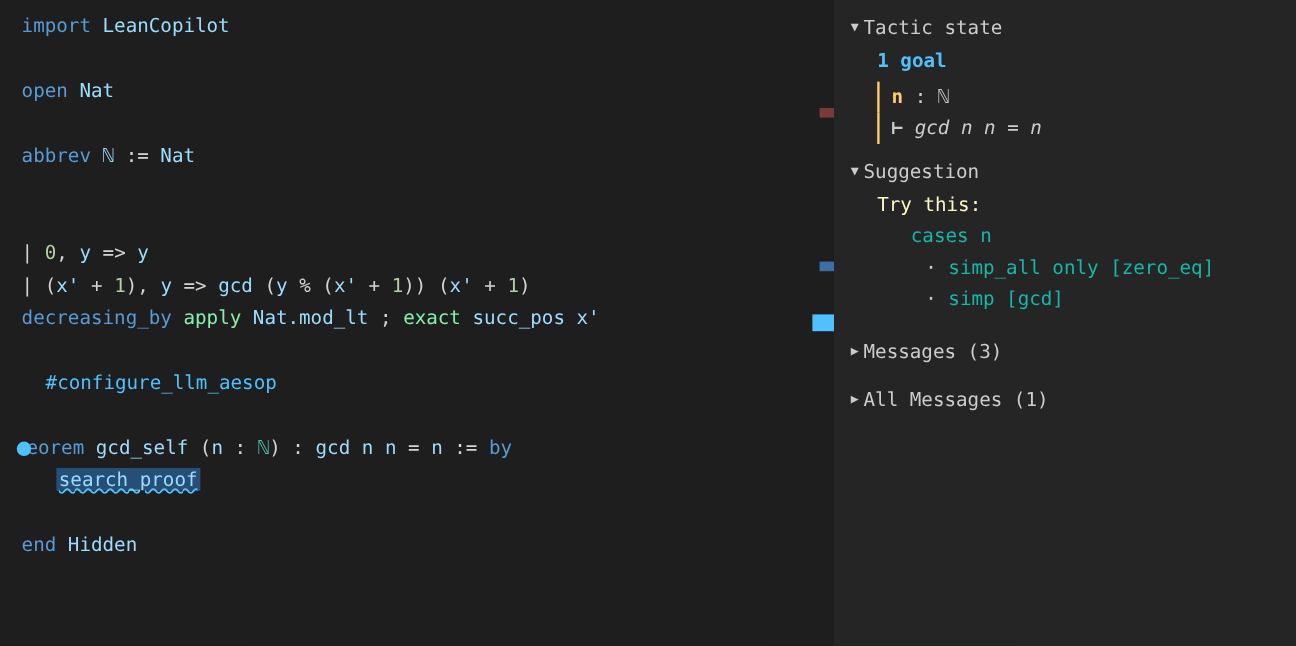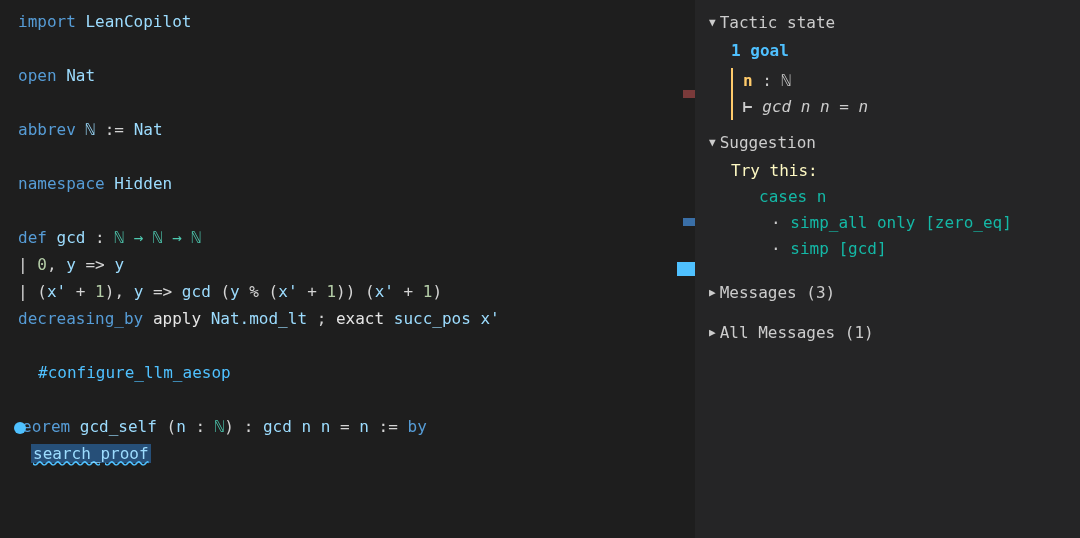--- a/index.html
+++ b/index.html
@@ -38,29 +38,30 @@
   }
   .minimap .mark {
     width: 12px; height: 8px;
     margin-left: auto;
   }
   .kw-import, .kw-open, .kw-abbrev, .kw-namespace, .kw-def, .kw-theorem, .kw-end, .kw-by, .kw-decreasing_by { color: #569cd6; }
   .ident-LeanCopilot, .ident-Nat, .ident-N, .ident-Hidden, .ident-gcd, .ident-gcd_self, .ident-n, .ident-x, .ident-y { color: #9cdcfe; }
   .typecol { color: #4ec9b0; }
   .op { color: #d4d4d4; }
   .num { color: #b5cea8; }
-  .tactic { color: #e5e5e5; }
+  .tactic { color: #86efac; }
   .configblue { color: #4fc1ff; margin-left: 20px; }
   .squiggle {
     color: #9cdcfe;
     text-decoration-line: underline;
     text-decoration-style: wavy;
     text-decoration-color: #4fc1ff;
     background: #264f78;
     padding: 0 2px;
+    margin-left: 16px;
   }
   .cursor-dot {
     display:inline-block;
     width:12px;height:12px;border-radius:50%;
     background:#4fc1ff;
     vertical-align:middle;
     margin-right:-8px;
     position:relative; left:-4px;
   }
   .codeline { white-space: pre; }
@@ -95,32 +96,31 @@
 </head>
 <body>
 
 <div class="editor">
   <div class="codeline"><span class="kw-import">import</span> <span class="ident-LeanCopilot">LeanCopilot</span></div>
   <div class="codeline">&nbsp;</div>
   <div class="codeline"><span class="kw-open">open</span> <span class="ident-Nat">Nat</span></div>
   <div class="codeline">&nbsp;</div>
   <div class="codeline"><span class="kw-abbrev">abbrev</span> <span class="ident-N">ℕ</span> <span class="op">:=</span> <span class="ident-Nat">Nat</span></div>
   <div class="codeline">&nbsp;</div>
-  <div class="codeline"><span class="kw-namespace">namespace</span> <span class="ident-Hidden">Hidden</span></div>
   <div class="codeline">&nbsp;</div>
-  <div class="codeline"><span class="kw-def">def</span> <span class="ident-gcd">gcd</span> <span class="op">:</span> <span class="typecol">ℕ → ℕ → ℕ</span></div>
   <div class="codeline"><span class="op">|</span> <span class="num">0</span><span class="op">,</span> <span class="ident-y">y</span> <span class="op">=&gt;</span> <span class="ident-y">y</span></div>
   <div class="codeline"><span class="op">|</span> <span class="op">(</span><span class="ident-x">x'</span> <span class="op">+</span> <span class="num">1</span><span class="op">)</span><span class="op">,</span> <span class="ident-y">y</span> <span class="op">=&gt;</span> <span class="ident-gcd">gcd</span> <span class="op">(</span><span class="ident-y">y</span> <span class="op">%</span> <span class="op">(</span><span class="ident-x">x'</span> <span class="op">+</span> <span class="num">1</span><span class="op">)</span><span class="op">)</span> <span class="op">(</span><span class="ident-x">x'</span> <span class="op">+</span> <span class="num">1</span><span class="op">)</span></div>
   <div class="codeline"><span class="kw-decreasing_by">decreasing_by</span> <span class="tactic">apply</span> <span class="ident-Nat">Nat.mod_lt</span> <span class="op">;</span> <span class="tactic">exact</span> <span class="ident-Nat">succ_pos</span> <span class="ident-x">x'</span></div>
   <div class="codeline">&nbsp;</div>
   <div class="codeline"><span class="configblue">#configure_llm_aesop</span></div>
   <div class="codeline">&nbsp;</div>
   <div class="codeline"><span class="cursor-dot"></span><span class="kw-theorem">eorem</span> <span class="ident-gcd_self">gcd_self</span> <span class="op">(</span><span class="ident-n">n</span> <span class="op">:</span> <span class="typecol">ℕ</span><span class="op">)</span> <span class="op">:</span> <span class="ident-gcd">gcd</span> <span class="ident-n">n</span> <span class="ident-n">n</span> <span class="op">=</span> <span class="ident-n">n</span> <span class="op">:=</span> <span class="kw-by">by</span></div>
   <div class="codeline"><span class="indent-bar"></span><span class="squiggle">search_proof</span></div>
   <div class="codeline">&nbsp;</div>
+  <div class="codeline"><span class="kw-end">end</span> <span class="ident-Hidden">Hidden</span></div>
 
   <div class="minimap">
     <div style="height:90px"></div>
     <div class="mark mark-red"></div>
     <div style="height:120px"></div>
     <div class="mark mark-blue"></div>
     <div style="height:36px"></div>
     <div class="mark mark-bluebright" style="height:14px;width:18px"></div>
   </div>
 </div>

